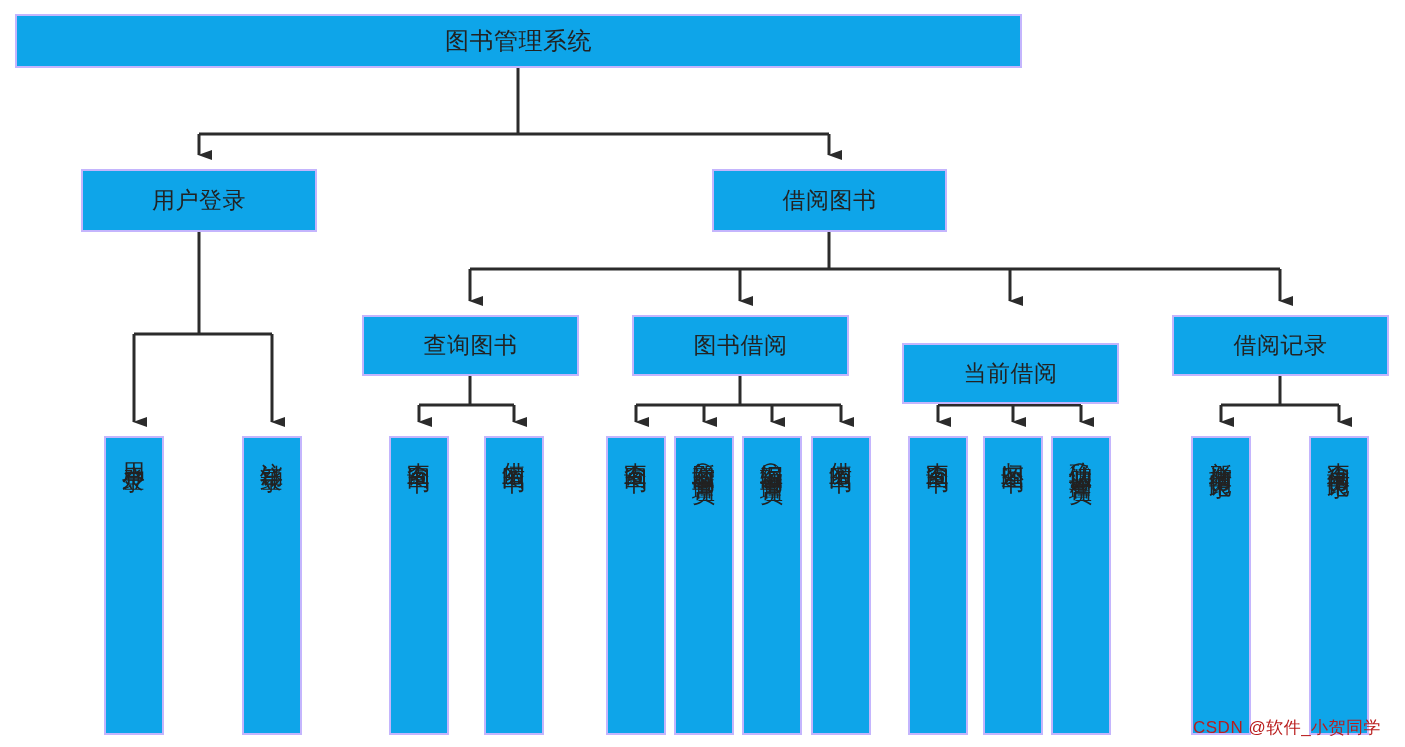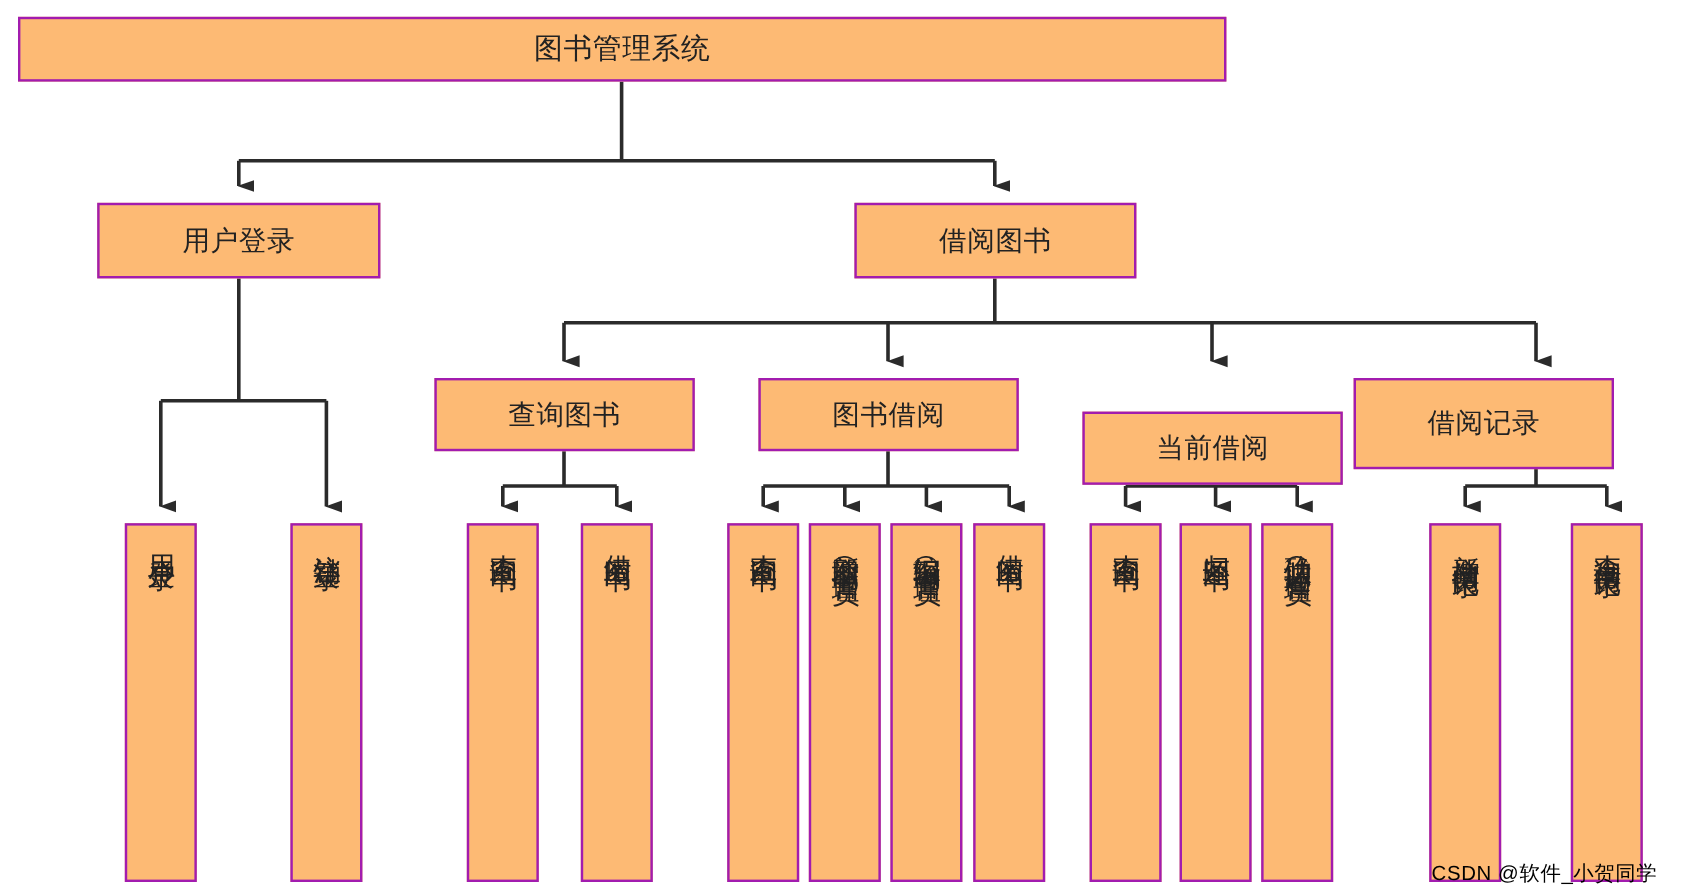--- a/index.html
+++ b/index.html
@@ -22,27 +22,26 @@
     position: absolute;
     left: 0;
     top: 0;
     width: 1405px;
     height: 747px;
     pointer-events: none;
   }
   .node {
     position: absolute;
     box-sizing: border-box;
-    background: #fdba74;
-    border: 2px solid #a21caf;
+    background: #0ea5e9;
+    border: 2px solid #c4b5fd;
     display: flex;
     align-items: center;
     justify-content: center;
     color: #222222;
-    font-family: Liberation Serif, serif;
   }
   .node .label {
     display: block;
     text-align: center;
     line-height: 1.18;
     letter-spacing: 0.5px;
     white-space: nowrap;
   }
   
   .node.horiz .label {
@@ -61,21 +60,21 @@
   .node.vert .label {
     writing-mode: vertical-rl;
     text-orientation: upright;
     font-size: 23px;
     line-height: 1.05;
     letter-spacing: 3px;
   }
   .watermark {
     position: absolute;
     font-size: 17px;
-    color: #000000;
+    color: #b91c1c;
     white-space: nowrap;
     letter-spacing: 0.5px;
   }
 </style>
 </head>
 <body>
 
 <div id="diagram-root">
 
   <svg id="edge-layer" viewBox="0 0 1405 747" width="1405" height="747" xmlns="http://www.w3.org/2000/svg">
@@ -141,21 +140,21 @@
 
   <div class="node horiz" style="left:362px; top:315px; width:217px; height:61px;">
     <span class="label">查询图书</span>
   </div>
   <div class="node horiz" style="left:632px; top:315px; width:217px; height:61px;">
     <span class="label">图书借阅</span>
   </div>
   <div class="node horiz" style="left:902px; top:315px; width:217px; height:61px;margin-top:28px;">
     <span class="label">当前借阅</span>
   </div>
-  <div class="node horiz" style="left:1128px; top:315px; width:217px; height:76px;">
+  <div class="node horiz" style="left:1172px; top:315px; width:217px; height:61px;">
     <span class="label">借阅记录</span>
   </div>
 
   <div class="node vert" style="left:104px; top:436px; width:60px; height:299px;">
     <span class="label">用户登录</span>
   </div>
   <div class="node vert" style="left:242px; top:436px; width:60px; height:299px;">
     <span class="label">注销登录</span>
   </div>
   <div class="node vert" style="left:389px; top:436px; width:60px; height:299px;">

